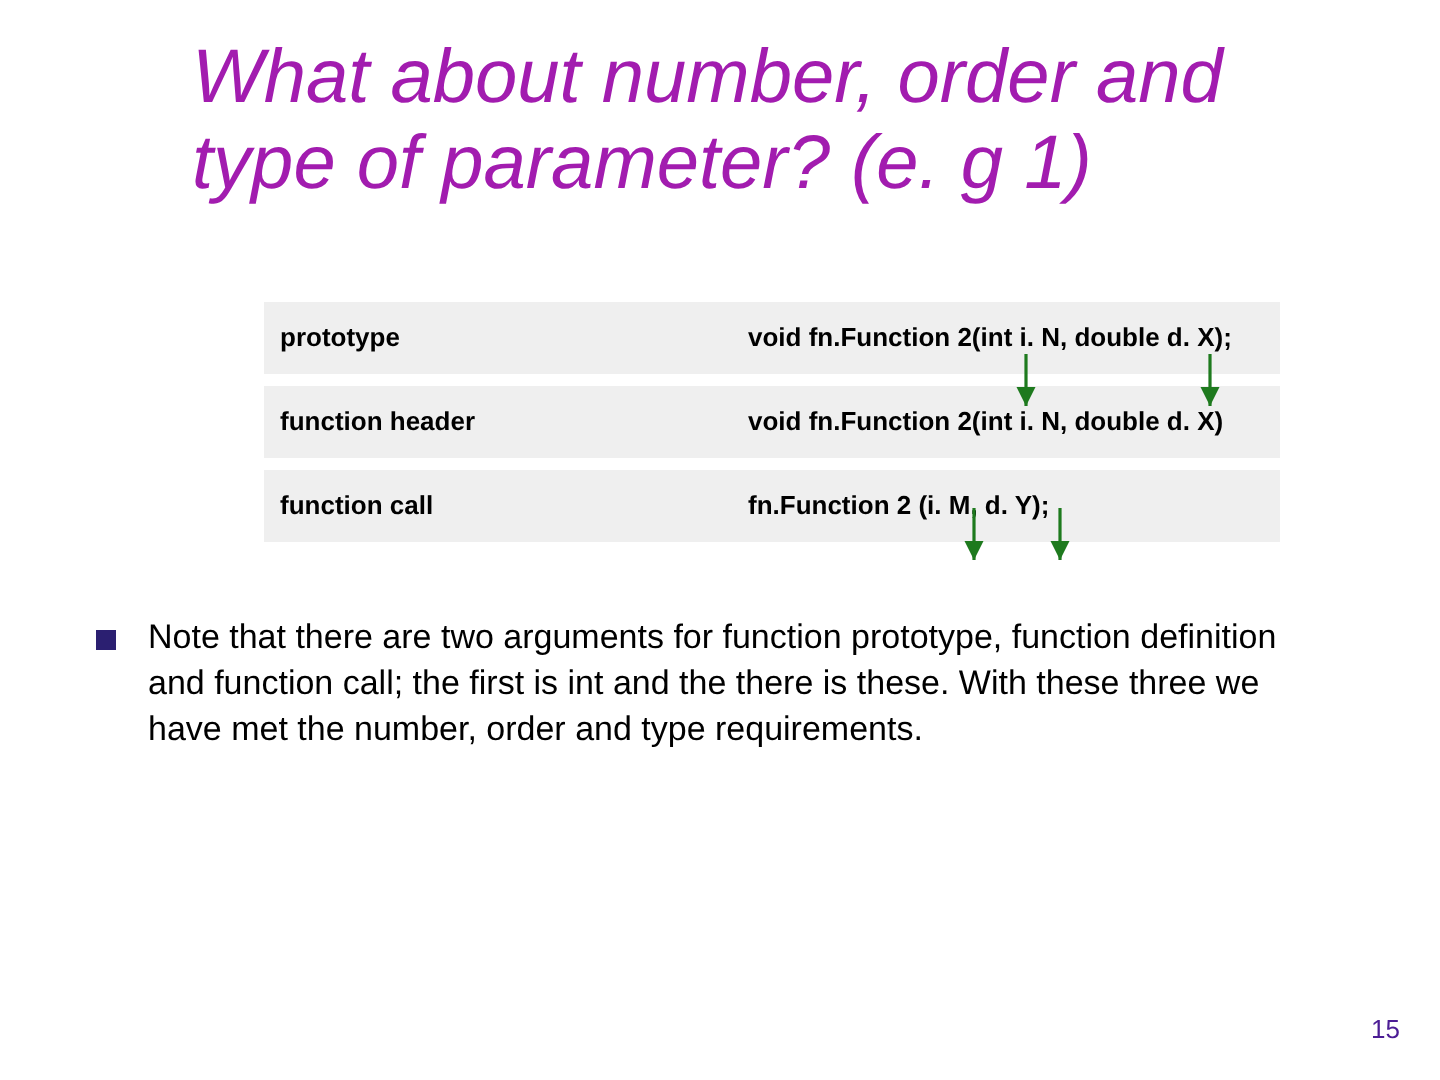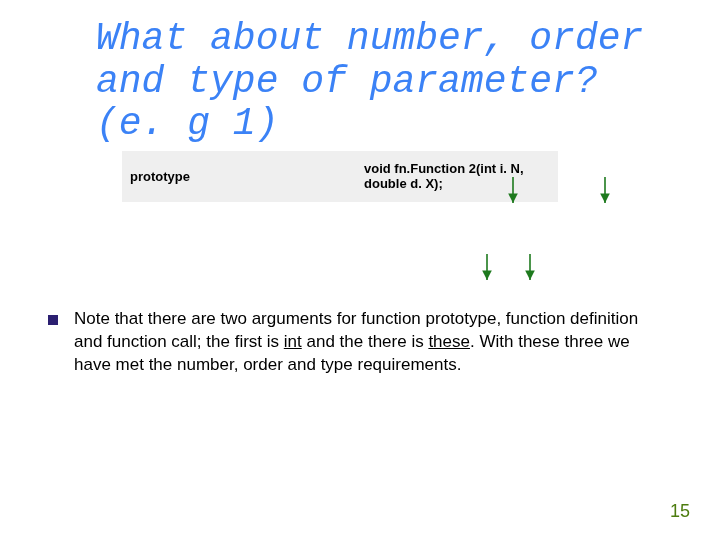--- a/index.html
+++ b/index.html
@@ -1,37 +1,45 @@
 <!DOCTYPE html>
 <html><head>
 <meta charset="utf-8">
 <style>
   html,body{margin:0;padding:0;width:720px;height:540px;background:#fff;font-family:Verdana,Geneva,sans-serif;overflow:hidden}
   .slide{position:relative;width:720px;height:540px}
-  .title{position:absolute;left:96px;top:18px;width:590px;font-family:Liberation Mono, monospace;font-style:italic;font-size:38px;line-height:1.12;color:#3b82f6}
-  .table{position:absolute;left:122px;top:151px;width:436px;border-collapse:collapse}
+  .title{position:absolute;left:96px;top:18px;width:590px;font-family:Liberation Sans, sans-serif;font-style:italic;font-size:38px;line-height:1.12;color:#a21caf}
+  .table{position:absolute;left:132px;top:151px;width:508px;border-collapse:collapse}
   .table td{font-size:13px;font-weight:700;color:#000;padding:10px 8px 11px 8px;border-bottom:6px solid #fff;background:#efefef;vertical-align:middle}
   .table td.left{width:218px}
   .note{position:absolute;left:74px;top:308px;width:596px;font-size:17px;line-height:1.35;color:#000}
   .bullet{position:absolute;left:48px;top:315px;width:10px;height:10px;background:#2b1f71}
-  .u{text-decoration:underline}
-  .pagenum{position:absolute;right:30px;bottom:18px;font-size:18px;color:#4d7c0f}
+  .u{}
+  .pagenum{position:absolute;right:20px;bottom:18px;font-size:13px;color:#4c1d95}
   svg.arrows{position:absolute;left:0;top:0;width:720px;height:540px;pointer-events:none}
 </style>
 </head>
 <body>
 <div class="slide">
 
 <div class="title">What about number, order and type of parameter? (e. g 1)</div>
 
 <table class="table">
   <tbody>
         <tr>
     <td class="left">prototype</td>
     <td>void fn.Function 2(int i. N, double d. X);</td>
+  </tr>
+  <tr>
+    <td class="left">function header</td>
+    <td>void fn.Function 2(int i. N, double d. X)</td>
+  </tr>
+  <tr>
+    <td class="left">function call</td>
+    <td>fn.Function 2 (i. M, d. Y);</td>
   </tr>
 </tbody>
     </table>
 
 <svg class="arrows">
   <defs>
     <marker id="ah" markerWidth="8" markerHeight="8" refX="6" refY="3" orient="auto">
       <path d="M0,0 L6,3 L0,6 Z" fill="#1e7a1e"></path>
     </marker>
   </defs>

